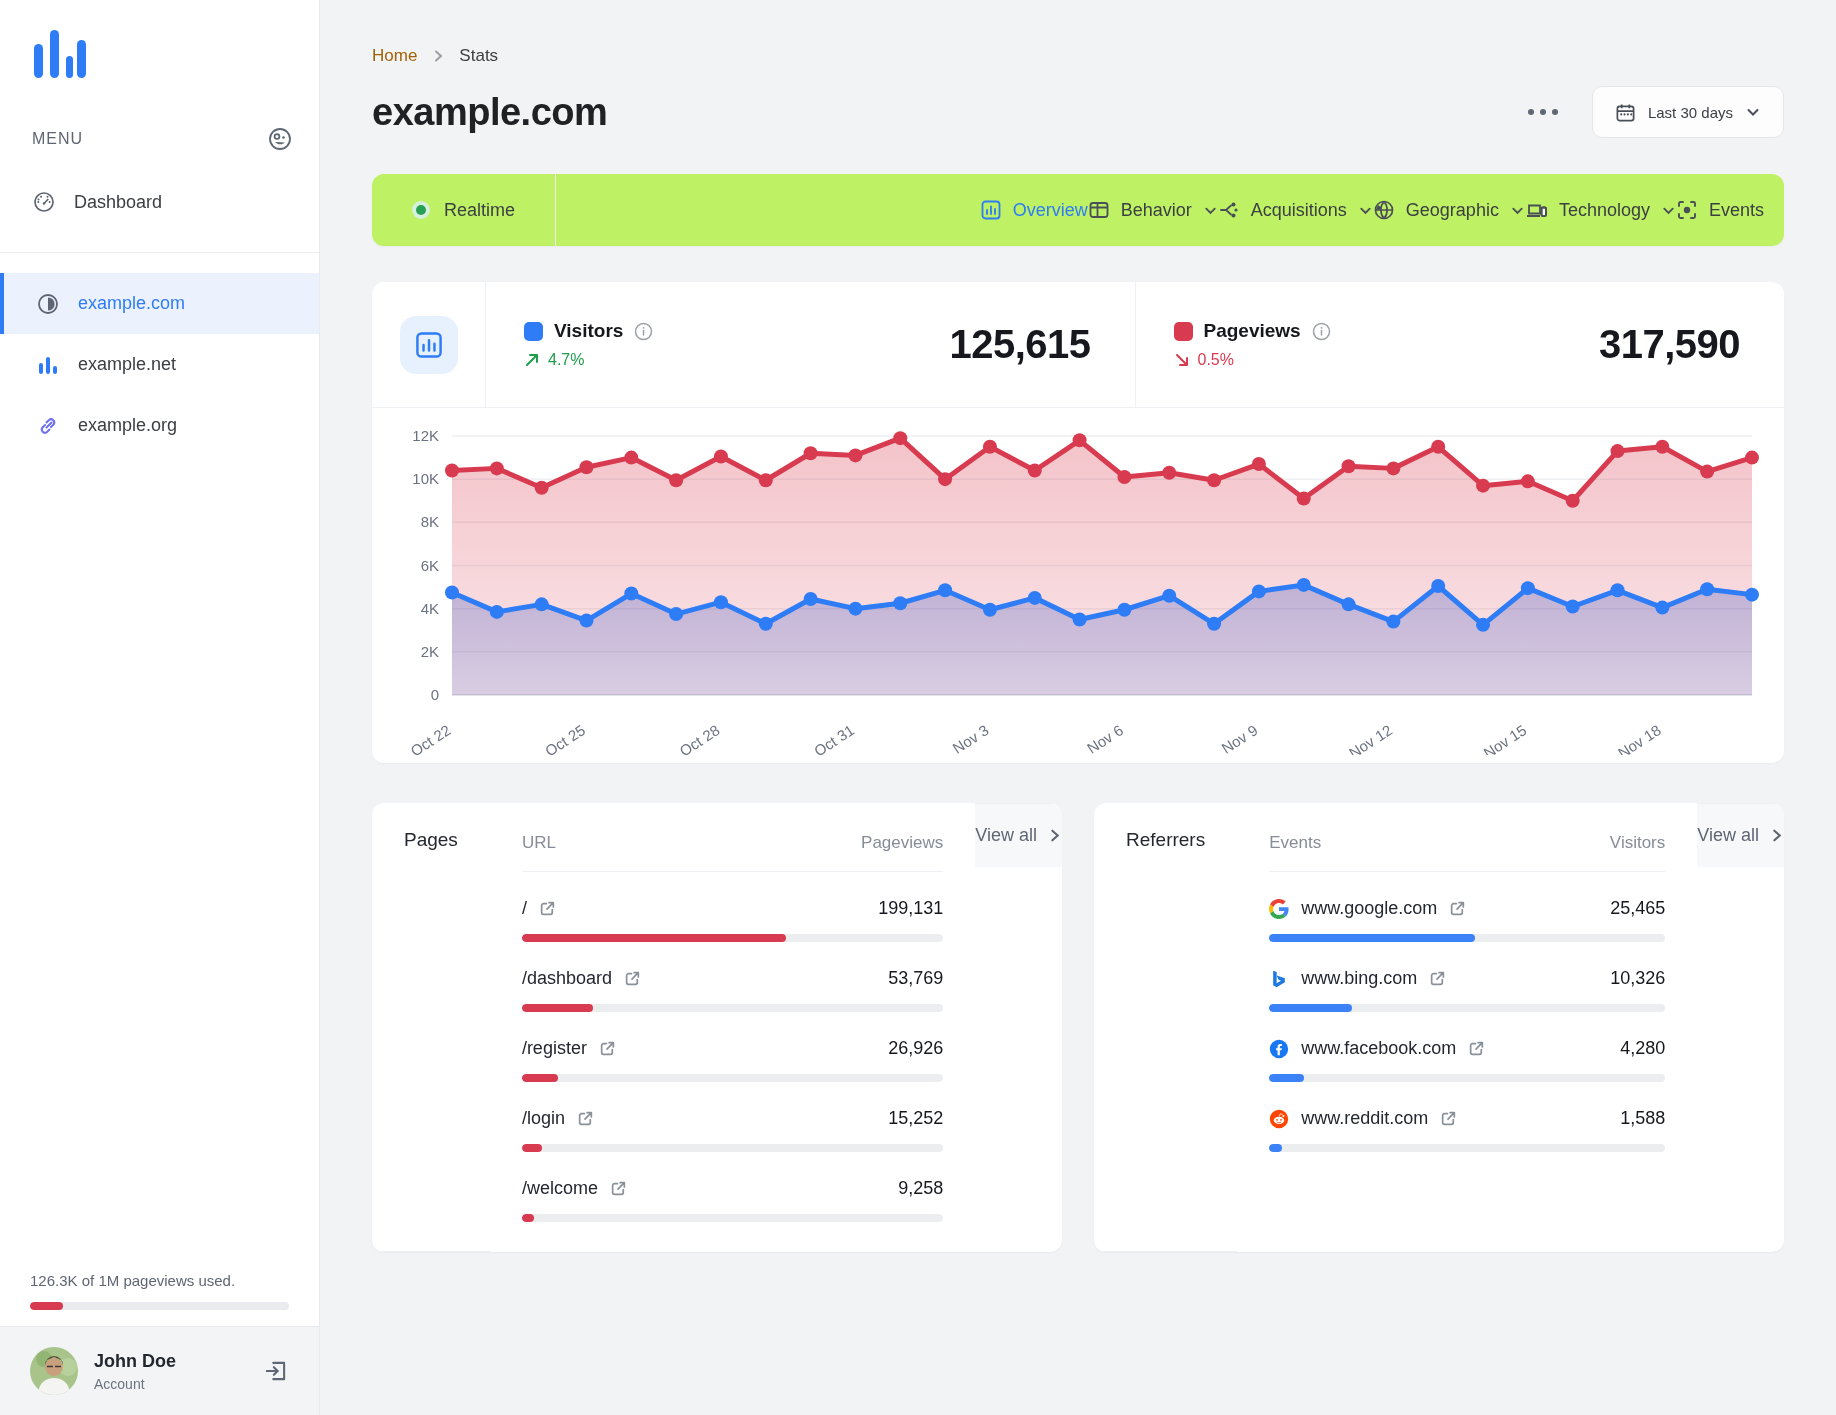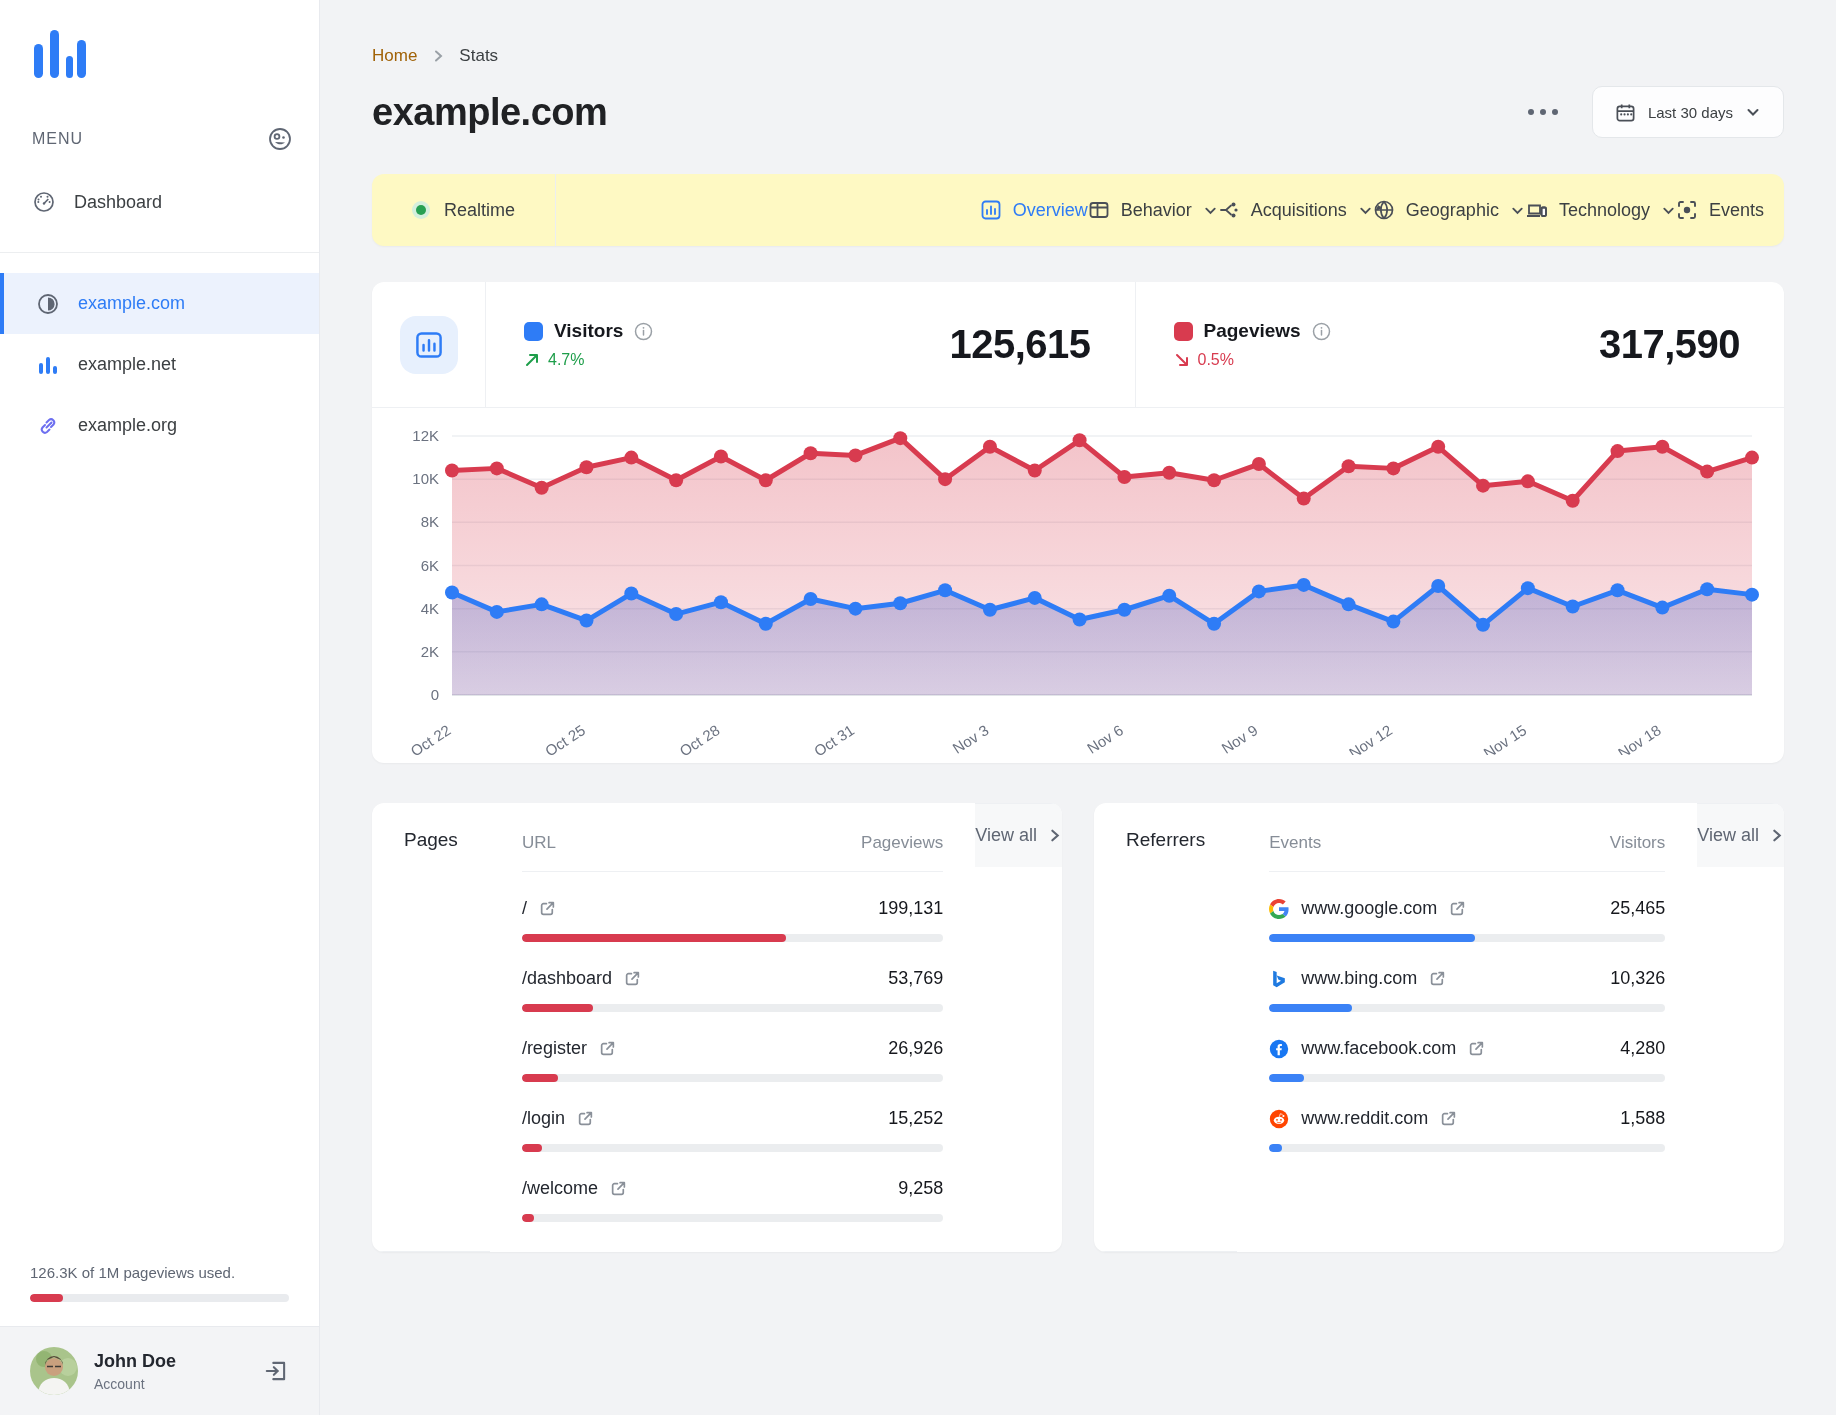--- a/index.html
+++ b/index.html
@@ -11,21 +11,21 @@
   .sidebar { width:320px; min-width:320px; background:#ffffff; border-right:1px solid #e8eaee; display:flex; flex-direction:column; }
   .logo { padding:26px 0 0 30px; }
   .menu-row { display:flex; align-items:center; justify-content:space-between; padding:0 26px 0 32px; margin-top:40px; }
   .menu-label { font-size:16px; letter-spacing:1px; color:#5f6673; }
   .mood { cursor:pointer; display:flex; }
   .nav-item { display:flex; align-items:center; gap:18px; padding:16px 32px; margin-top:22px; font-size:18px; color:#3c4043; cursor:pointer; }
   .sidebar-divider { border-top:1px solid #eceef0; margin-top:22px; }
   .sites { margin-top:20px; }
   .site-item { display:flex; align-items:center; gap:18px; height:61px; padding:0 32px; font-size:18px; color:#3c4043; cursor:pointer; border-left:4px solid transparent; }
   .site-item.selected { background:#ecf2fd; border-left-color:#2e7cf6; color:#2e7cf6; }
-  .usage { margin-top:auto; padding:0 30px; margin-bottom:24px; }
+  .usage { margin-top:auto; padding:0 30px; margin-bottom:16px; }
   .usage-text { font-size:15px; color:#5f6673; }
   .usage-track { margin-top:13px; height:8px; border-radius:5px; background:#e9ebee; overflow:hidden; }
   .usage-fill { height:100%; border-radius:5px; background:#d83b4f; }
   .account-footer { border-top:1px solid #e8eaee; background:#f3f4f6; padding:20px 30px; display:flex; align-items:center; gap:16px; }
   .acct-name { font-size:18px; font-weight:700; color:#23272f; }
   .acct-role { font-size:14px; color:#6b7280; margin-top:4px; }
   .logout { margin-left:auto; cursor:pointer; display:flex; }
 
   
   main { flex:1; padding:46px 52px 0 52px; overflow:hidden; }
@@ -33,21 +33,21 @@
   .crumb-home { color:#a16207; cursor:pointer; }
   .crumb-current { color:#3c4043; }
   .title-row { display:flex; align-items:center; margin-top:20px; }
   h1 { font-size:38px; font-weight:700; color:#202124; letter-spacing:-0.5px; }
   .title-actions { margin-left:auto; display:flex; align-items:center; gap:28px; }
   .kebab { display:flex; gap:6px; cursor:pointer; padding:6px; }
   .kebab i { width:6px; height:6px; border-radius:50%; background:#5f6673; }
   .date-btn { display:flex; align-items:center; gap:12px; background:#fdfdfe; border:1px solid #e4e7ea; border-radius:10px; height:52px; padding:0 22px; font-size:15px; color:#3c4043; cursor:pointer; }
 
   
-  .tabbar { margin-top:36px; background:#fef9c3; border-radius:12px; height:72px; display:flex; align-items:stretch; box-shadow:0 1px 2px rgba(20,25,35,0.04); }
+  .tabbar { margin-top:36px; background:#bef264; border-radius:12px; height:72px; display:flex; align-items:stretch; box-shadow:0 1px 2px rgba(20,25,35,0.04); }
   .tab-realtime { display:flex; align-items:center; gap:14px; padding:0 40px; border-right:1px solid #eceef0; font-size:18px; color:#3c4043; cursor:pointer; }
   .rt-dot { width:18px; height:18px; border-radius:50%; background:#d5efdd; display:flex; align-items:center; justify-content:center; }
   .rt-dot i { width:10px; height:10px; border-radius:50%; background:#27a053; }
   .tabs-rest { flex:1; display:flex; align-items:center; justify-content:flex-end; padding:0 20px; }
   .tab { display:flex; align-items:center; gap:11px; font-size:18px; color:#3c4043; cursor:pointer; }
   .tab.active { color:#2e7cf6; }
 
   
   .overview-card { margin-top:36px; background:#fff; border-radius:12px; box-shadow:0 1px 2px rgba(20,25,35,0.04); }
   .stats-row { display:flex; align-items:stretch; height:126px; border-bottom:1px solid #eef0f3; }

